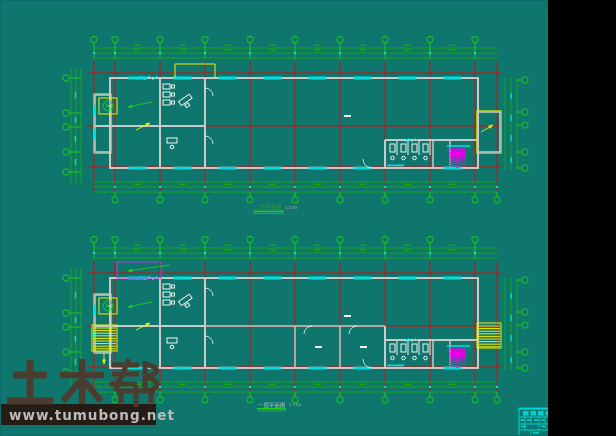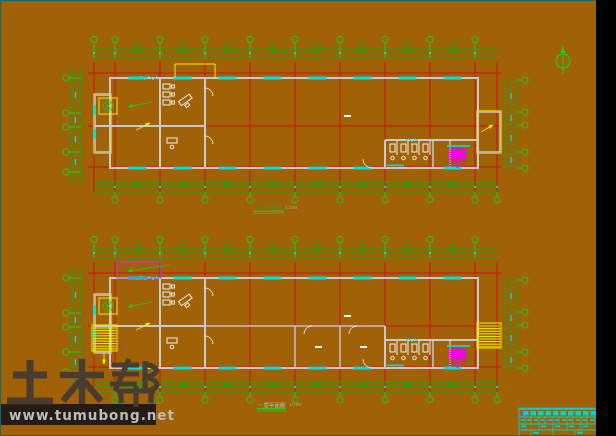--- a/index.html
+++ b/index.html
@@ -1,16 +1,16 @@
 <!DOCTYPE html>
 <html><head>
 <meta charset="utf-8">
 <style>
   html,body{margin:0;padding:0;background:#000;}
-  .screen{position:relative;width:596px;height:436px;background:#a16207;overflow:hidden;}
+  .screen{position:relative;width:548px;height:436px;background:#0f766e;overflow:hidden;}
   svg{display:block;}
   .svgtext{font-family:"DejaVu Sans", sans-serif;}
   .url-text{font-family:"DejaVu Sans", sans-serif;font-weight:bold;letter-spacing:1px;}
 </style>
 </head>
 <body>
 
 <div class="screen">
 <svg id="cad" class="cad-svg" width="616" height="436" viewBox="0 0 616 436">
 

